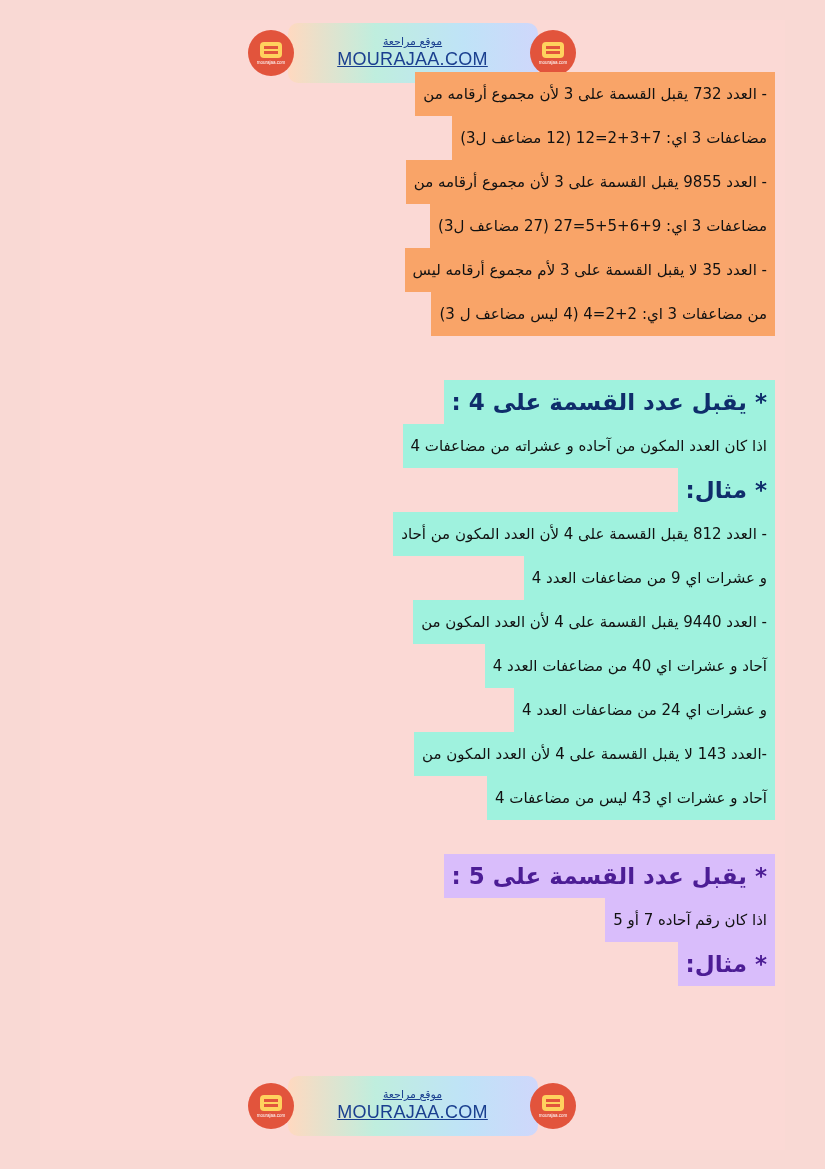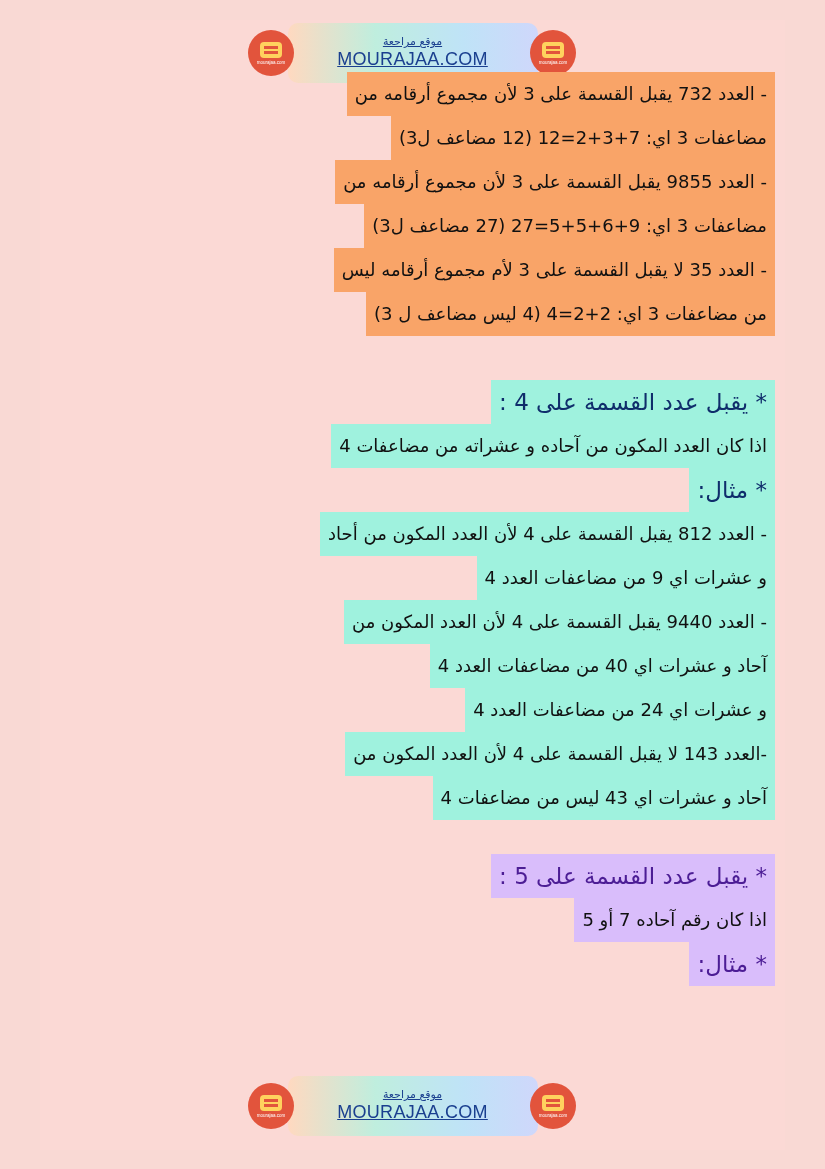--- a/index.html
+++ b/index.html
@@ -103,21 +103,21 @@
     position: absolute;
     top: 52px;
     left: 0;
     width: 745px;
     direction: rtl;
     text-align: right;
   }
   .block { margin: 0; }
   .line {
     display: block;
-    font-size: 18px;
+    font-size: 15px;
     line-height: 44px;
     color: #111;
     white-space: nowrap;
     text-align: right;
     padding: 0 8px;
   }
   .hl-orange  { background: #f9a468; }
   .hl-mint    { background: #9ff2de; }
   .hl-purple  { background: #d9bdfb; }
 
@@ -125,20 +125,21 @@
     display: flex;
     justify-content: flex-start;
     padding-right: 10px;
   }
   .spacer-md { height: 34px; }
   .spacer-lg { height: 44px; }
 
   .heading {
     font-size: 23px;
     color: #0f2d6b;
+    font-weight: bold;
   }
   .heading-purple { color: #4c1d95; }
 </style>
 </head>
 <body>
 
 <div class="page">
 
   <div class="banner banner-top">
     <div class="banner-pill">

